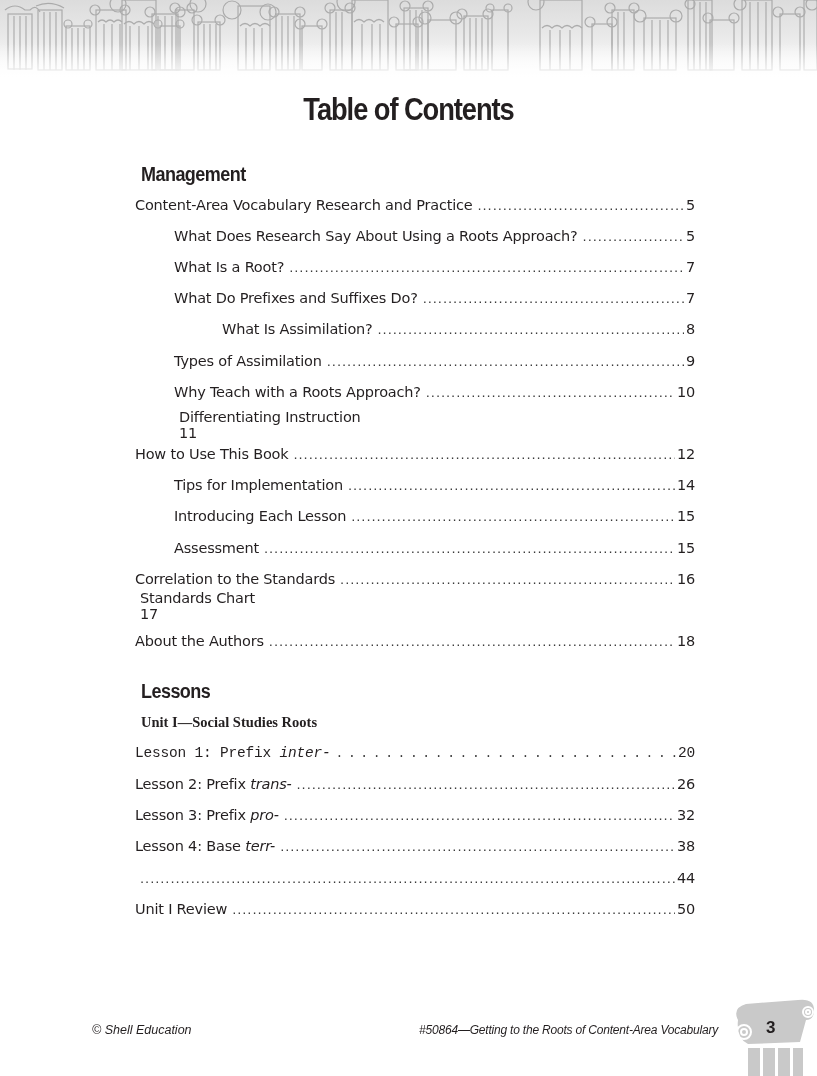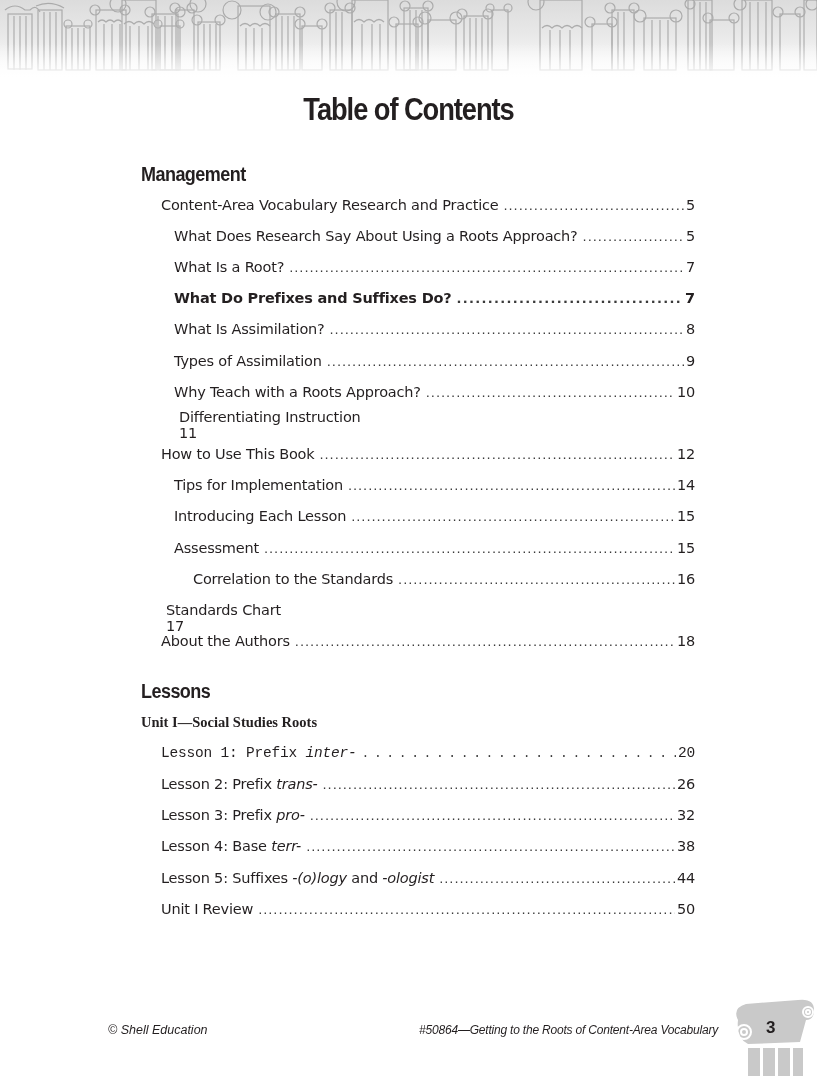--- a/index.html
+++ b/index.html
@@ -30,37 +30,37 @@
       position: absolute; left: 141px;
       font-family: Liberation Serif, serif; font-weight: bold;
       font-size: 14.5px; color: #231f20;
     }
     .toc-row {
       position: absolute; display: flex; align-items: baseline;
       right: 122px; height: 20px;
       font-family: "DejaVu Sans", sans-serif; font-size: 14.5px; color: #231f20;
       letter-spacing: -0.2px;
     }
-    .toc-row.l1 { left: 161px; }
+    .toc-row.l1 { left: 135px; justify-content: flex-end; }
     .toc-row.l2 { left: 174px; justify-content: center; }
     .toc-label { white-space: nowrap; }
     .toc-label i { font-style: italic; }
     .leader {
       flex: 1; overflow: hidden; white-space: nowrap; margin: 0 2px 0 5px;
       color: #3a3a3a; letter-spacing: 2.6px; font-size: 13px;
     }
     .leader::before {
       content: ". . . . . . . . . . . . . . . . . . . . . . . . . . . . . . . . . . . . . . . . . . . . . . . . . . . . . . . . . . . . . . . . . . . . . . . . . . . . . . . . . . . . . . . . . . . . . . . . . . . . . . . . . . . . . . . . . . . . . . . . . . . . . . . . . . . . . . . . . . . . . . . . . . . . . . . . . . . . . . . .";
       letter-spacing: -1.6px;
     }
     .page-num { white-space: nowrap; text-align: right; }
     .footer-left {
       position: absolute; left: 92px; top: 1023px;
       font-family: "Liberation Sans", sans-serif; font-style: italic;
-      font-size: 12.5px; color: #231f20; margin-left: 16px;
+      font-size: 12.5px; color: #231f20;
     }
     .footer-right {
       position: absolute; right: 99px; top: 1023px;
       font-family: "Liberation Sans", sans-serif; font-style: italic;
       font-size: 12px; color: #231f20; letter-spacing: -0.2px;
     }
     .page-badge { position: absolute; left: 728px; top: 992px; width: 89px; height: 84px; }
     .page-badge-num {
       position: absolute; left: 766px; top: 1018px;
       font-family: "Liberation Sans", sans-serif; font-weight: bold;
@@ -259,26 +259,26 @@
 <div class="toc-row l2" style="top:228px;">
   <span class="toc-label">What Does Research Say About Using a Roots Approach?</span>
   <span class="leader"></span>
   <span class="page-num">5</span>
 </div>
 <div class="toc-row l2" style="top:259px;">
   <span class="toc-label">What Is a Root?</span>
   <span class="leader"></span>
   <span class="page-num">7</span>
 </div>
-<div class="toc-row l2" style="top:290px;font-weight:bold;">
+<div class="toc-row l2" style="top:290px;">
   <span class="toc-label">What Do Prefixes and Suffixes Do?</span>
   <span class="leader"></span>
   <span class="page-num">7</span>
 </div>
-<div class="toc-row l2" style="top:321px;">
+<div class="toc-row l2" style="top:321px;margin-left:48px;">
   <span class="toc-label">What Is Assimilation?</span>
   <span class="leader"></span>
   <span class="page-num">8</span>
 </div>
 <div class="toc-row l2" style="top:353px;">
   <span class="toc-label">Types of Assimilation</span>
   <span class="leader"></span>
   <span class="page-num">9</span>
 </div>
 <div class="toc-row l2" style="top:384px;">
@@ -304,21 +304,21 @@
 <div class="toc-row l2" style="top:508px;">
   <span class="toc-label">Introducing Each Lesson</span>
   <span class="leader"></span>
   <span class="page-num">15</span>
 </div>
 <div class="toc-row l2" style="top:540px;">
   <span class="toc-label">Assessment</span>
   <span class="leader"></span>
   <span class="page-num">15</span>
 </div>
-<div class="toc-row l1" style="top:571px;margin-left:32px;">
+<div class="toc-row l1" style="top:571px;">
   <span class="toc-label">Correlation to the Standards</span>
   <span class="leader"></span>
   <span class="page-num">16</span>
 </div>
 <div class="toc-row l1" style="top:602px;flex-direction:column;">
   <span class="toc-label">Standards Chart</span>
   <span class="leader"></span>
   <span class="page-num">17</span>
 </div>
 <div class="toc-row l1" style="top:633px;">
@@ -344,21 +344,20 @@
   <span class="toc-label"><span>Lesson 3: Prefix </span><i>pro-</i><span></span><i></i></span>
   <span class="leader"></span>
   <span class="page-num">32</span>
 </div>
 <div class="toc-row l1" style="top:838px;">
   <span class="toc-label"><span>Lesson 4: Base </span><i>terr-</i><span></span><i></i></span>
   <span class="leader"></span>
   <span class="page-num">38</span>
 </div>
 <div class="toc-row l1" style="top:870px;">
-  <span class="toc-label"><span>Lesson 5: Suffixes </span><i>-(o)logy</i><span> and </span><i>-ologist</i></span>
   <span class="leader"></span>
   <span class="page-num">44</span>
 </div>
 <div class="toc-row l1" style="top:901px;">
   <span class="toc-label"><span>Unit I Review</span><i></i><span></span><i></i></span>
   <span class="leader"></span>
   <span class="page-num">50</span>
 </div>
 
 <div class="footer-left">© Shell Education</div>

